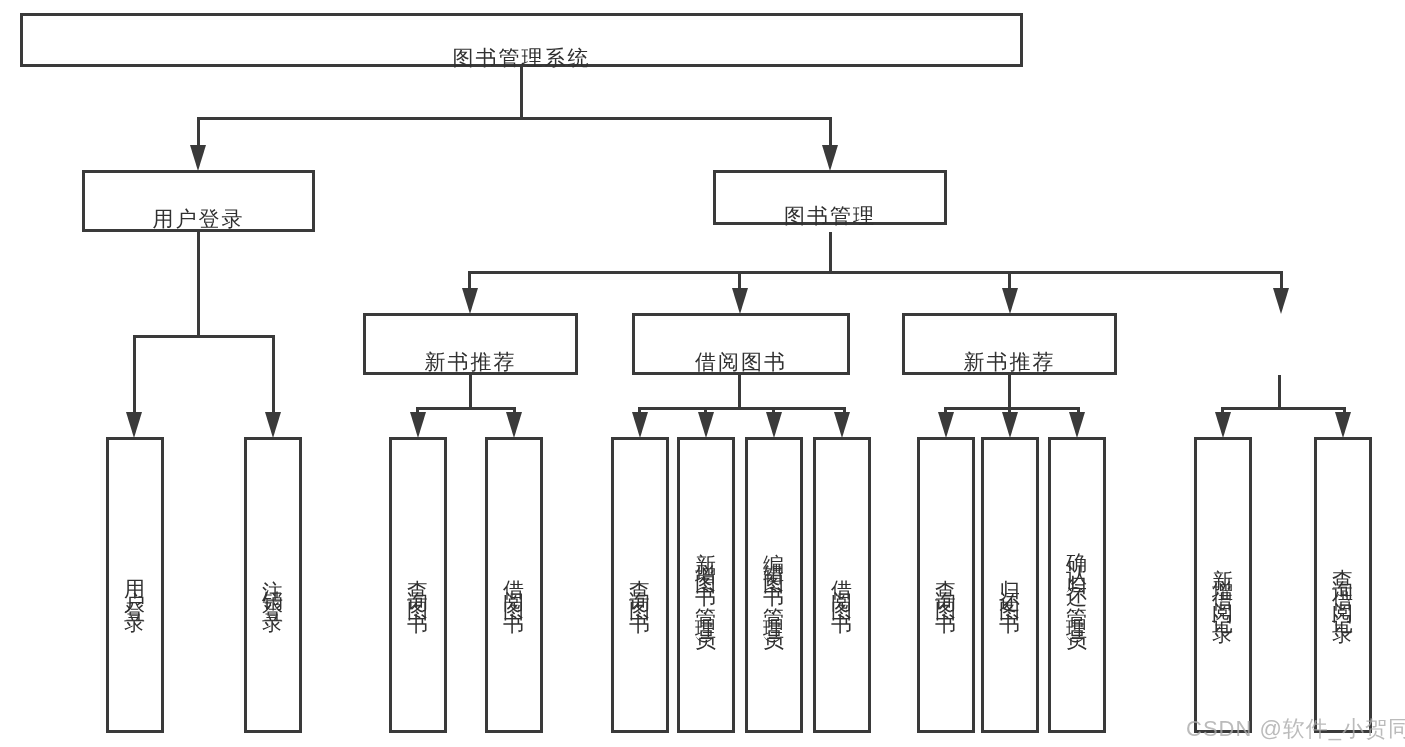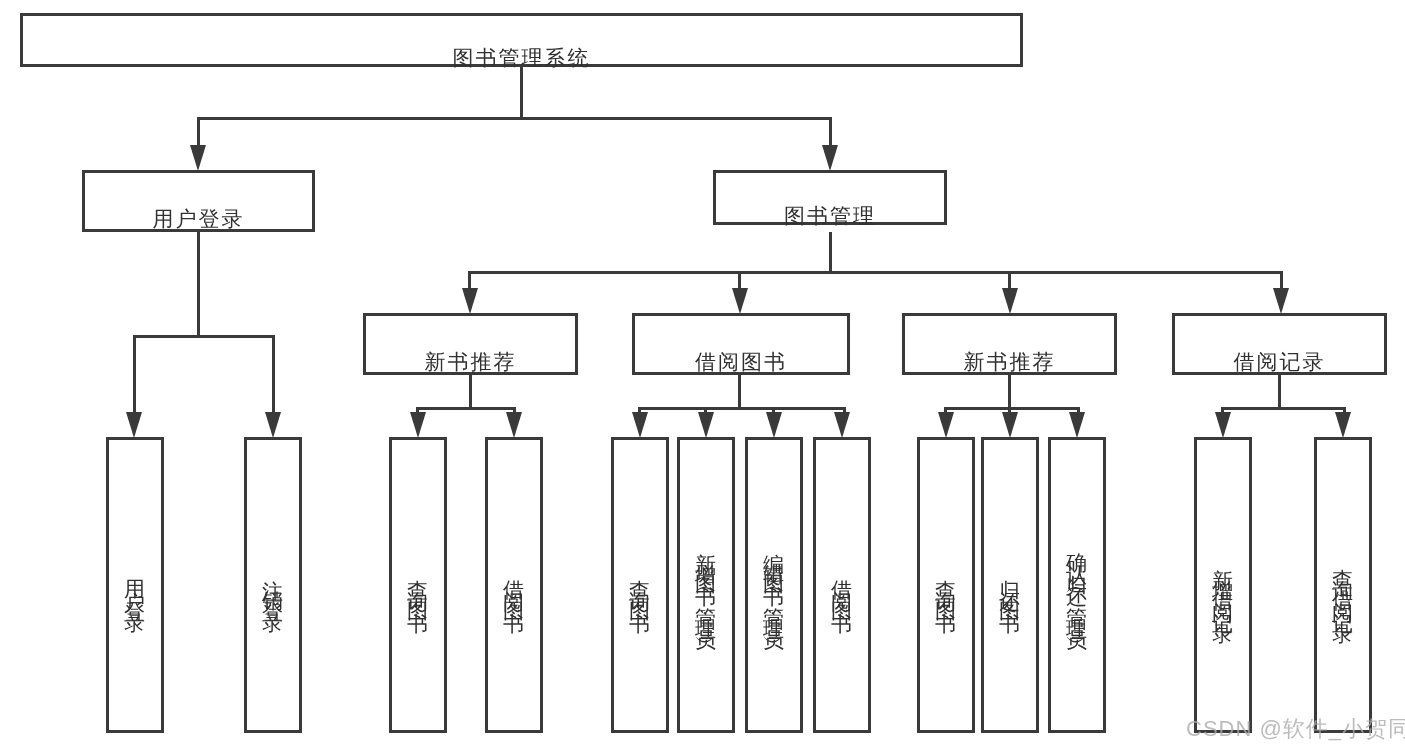--- a/index.html
+++ b/index.html
@@ -48,23 +48,20 @@
   </div>
 
   <div class="box" style="left:363px;top:313px;width:215px;height:62px;">
     <span class="hlbl">新书推荐</span>
   </div>
   <div class="box" style="left:632px;top:313px;width:218px;height:62px;">
     <span class="hlbl">借阅图书</span>
   </div>
   <div class="box" style="left:902px;top:313px;width:215px;height:62px;">
     <span class="hlbl">新书推荐</span>
-  </div>
-  <div class="box" style="left:1172px;top:313px;width:215px;height:62px;">
-    <span class="hlbl">借阅记录</span>
   </div>
 
   <div class="box" style="left:106px;top:437px;width:58px;height:296px;">
     <span class="vlbl">用户登录</span>
   </div>
   <div class="box" style="left:244px;top:437px;width:58px;height:296px;">
     <span class="vlbl">注销登录</span>
   </div>
 
   <div class="box" style="left:389px;top:437px;width:58px;height:296px;">

